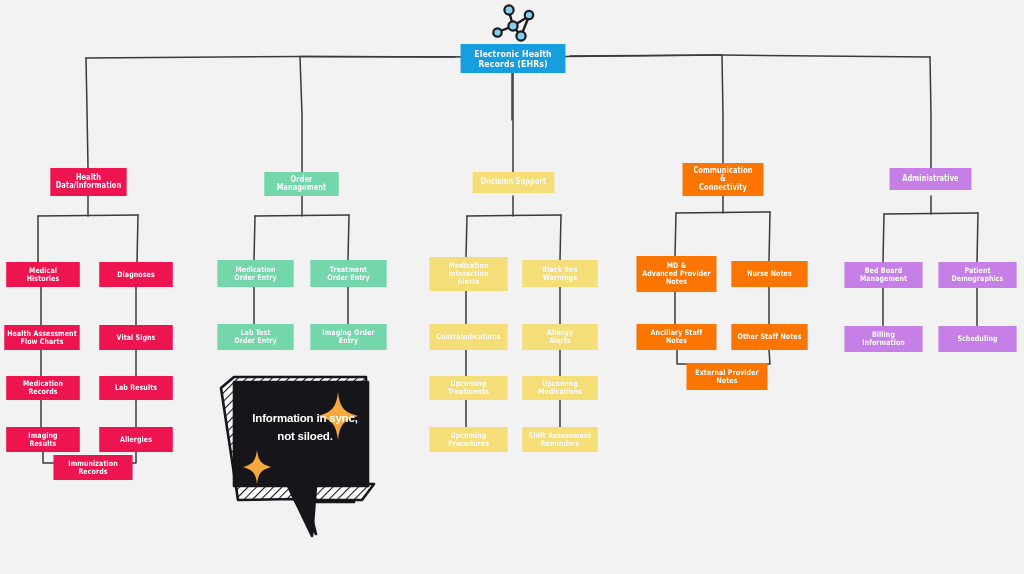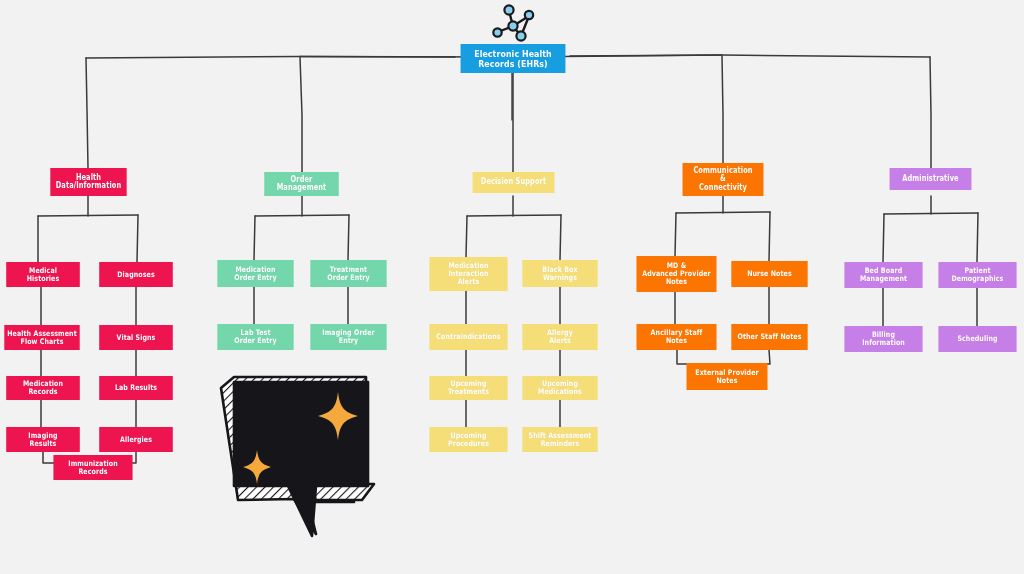--- a/index.html
+++ b/index.html
@@ -399,15 +399,19 @@
 
       <path d="M5,14 L18,3 L150,3 L150,112 L128,118 L138,128 L92,128 L100,160 L78,125 L22,126 Z" fill="url(#hatch)" stroke="#16161A" stroke-width="2.6" stroke-linejoin="round"></path>
 
       <path d="M92,110 L158,110 L146,126 L100,126 Z" fill="url(#hatch)" stroke="#16161A" stroke-width="2.6" stroke-linejoin="round"></path>
 
       <path d="M18,8 L152,8 L152,112 L100,112 L96,162 L72,112 L18,112 Z" fill="#16161A" stroke="#16161A" stroke-width="2.6" stroke-linejoin="round"></path>
 
       <path d="M122,18 C124,34 128,38 142,42 C128,46 124,50 122,66 C120,50 116,46 102,42 C116,38 120,34 122,18 Z" fill="#F5A93C"></path>
       <path d="M41,76 C42.5,87 45,90 55,93 C45,96 42.5,99 41,110 C39.5,99 37,96 27,93 C37,90 39.5,87 41,76 Z" fill="#F5A93C"></path>
     </svg>
+    <div id="bubble-text">
+      <div>Information in sync,</div>
+      <div>not siloed.</div>
+    </div>
   </div>
 
 </div>
 
 </body></html>

